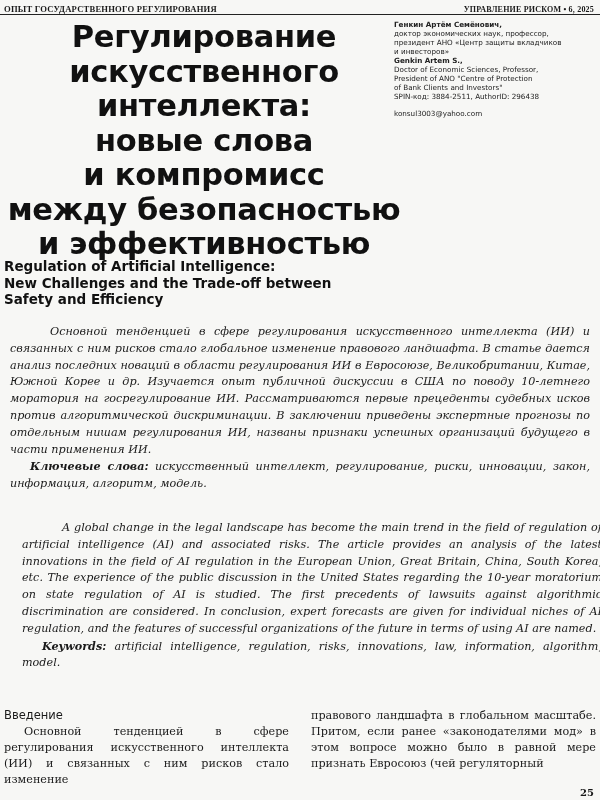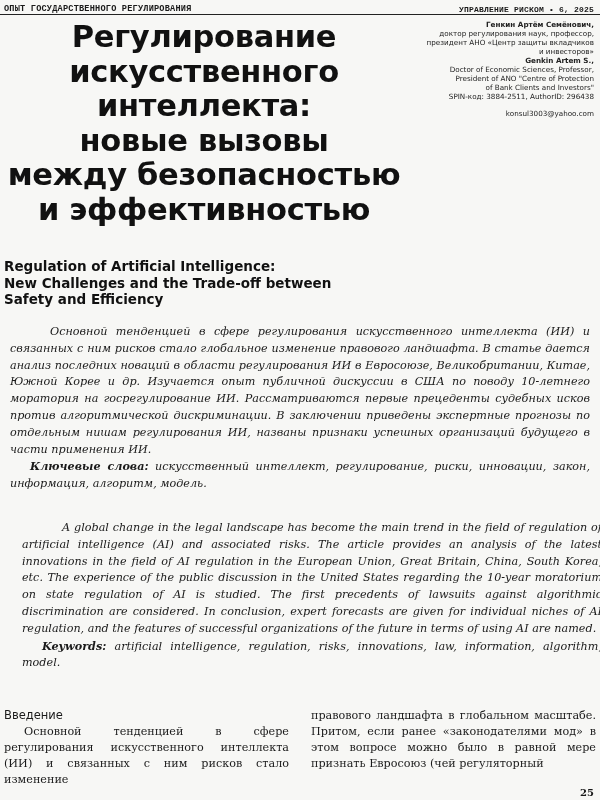--- a/index.html
+++ b/index.html
@@ -7,36 +7,36 @@
     width: 600px; height: 800px; overflow: hidden;
     background: #f7f7f5; color: #1a1a1a;
     font-family: "DejaVu Serif", serif;
     position: relative;
   }
   .running-header {
     position: absolute; left: 0; right: 0; top: 0; height: 14px;
     display: flex; justify-content: space-between; align-items: flex-end;
     padding: 0 4px 0 4px;
     border-bottom: 1.5px solid #222;
-    font-family: Liberation Mono, monospace;
+    font-family: Liberation Serif, serif;
     font-size: 8.6px; font-weight: bold; letter-spacing: 0.2px;
   }
   .running-header .left { margin-left: 0; }
   .running-header .right { margin-right: 2px; font-size: 8px; }
   .title {
     position: absolute; left: 4px; top: 20px; width: 400px;
     font-family: "DejaVu Sans", sans-serif; font-weight: bold;
     font-size: 30.5px; line-height: 34.5px; letter-spacing: -0.3px;
     color: #111;
     text-align: center;
   }
   .title div { white-space: nowrap; }
   .author-box {
     position: absolute; right: 6px; top: 20px; width: 200px;
-    text-align: right;
+    text-align: left;
     font-family: "DejaVu Sans", sans-serif; font-size: 7.2px; line-height: 9px;
     color: #222;
   }
   .author-box .bold { font-weight: bold; }
   .author-box .email { margin-top: 8px; }
   .eng-title {
     position: absolute; left: 4px; top: 258px; width: 440px;
     font-family: "DejaVu Sans", sans-serif; font-weight: bold;
     font-size: 13.5px; line-height: 16.5px; color: #111;
   }
@@ -75,28 +75,29 @@
 
 <div class="running-header">
   <span class="left">ОПЫТ ГОСУДАРСТВЕННОГО РЕГУЛИРОВАНИЯ</span>
   <span class="right">УПРАВЛЕНИЕ РИСКОМ • 6, 2025</span>
 </div>
 
 <div class="title">
   <div>Регулирование</div>
   <div>искусственного</div>
   <div>интеллекта:</div>
-  <div>новые вызовы</div>
+  <div>новые слова</div>
+  <div>и компромисс</div>
   <div>между безопасностью</div>
   <div>и эффективностью</div>
 </div>
 
 <div class="author-box">
   <div class="bold">Генкин Артём Семёнович,</div>
-  <div>доктор регулирования наук, профессор,</div>
+  <div>доктор экономических наук, профессор,</div>
   <div>президент АНО «Центр защиты вкладчиков</div>
   <div>и инвесторов»</div>
   <div class="bold">Genkin Artem S.,</div>
   <div>Doctor of Economic Sciences, Professor,</div>
   <div>President of ANO "Centre of Protection</div>
   <div>of Bank Clients and Investors"</div>
   <div>SPIN-код: 3884-2511, AuthorID: 296438</div>
   <div class="email">konsul3003@yahoo.com</div>
 </div>
 

